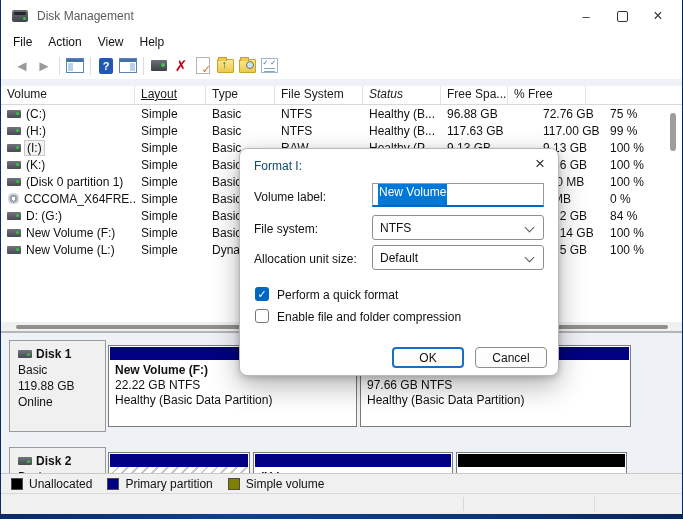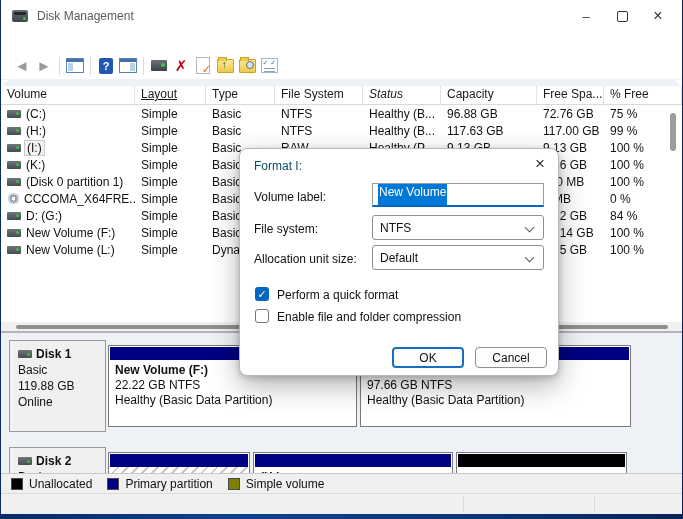--- a/index.html
+++ b/index.html
@@ -43,21 +43,21 @@
   .doc-ic{width:12px;height:15px;background:#fff;border:1px solid #b5b5b5;position:relative;}
   .doc-ic::after{content:"✓";position:absolute;right:-2px;bottom:-3px;color:#e2640e;font-size:11px;font-weight:bold;}
   .folder-ic{width:15px;height:12px;background:linear-gradient(#fbe89a,#edc94c);border:1px solid #c9a227;border-radius:1px;position:relative;}
   .folder-ic::before{content:"";position:absolute;left:0;top:-3px;width:7px;height:3px;background:#edc94c;border:1px solid #c9a227;border-bottom:none;border-radius:1px 1px 0 0;}
   .folder-ic.up::after{content:"↑";position:absolute;left:4px;top:-2px;color:#1d7a2a;font-size:11px;font-weight:bold;}
   .folder-ic.search::after{content:"";position:absolute;right:1px;top:1px;width:6px;height:6px;border:1.5px solid #6b6b6b;border-radius:50%;background:#cfe3f5;}
   .list-ic{width:15px;height:13px;background:#fff;border:1px solid #9db6cf;position:relative;}
   .list-ic::before{content:"✓ ✓";position:absolute;left:1px;top:0;font-size:7px;color:#3a6ea5;letter-spacing:0;}
   .list-ic::after{content:"";position:absolute;left:2px;bottom:3px;right:2px;height:1px;background:#7ea4c8;box-shadow:0 3px 0 #7ea4c8;}
   
-  #content{position:absolute;left:0;top:79px;right:0;bottom:0;background:#eef1f6;border-radius:14px;}
+  #content{position:absolute;left:0;top:79px;right:0;bottom:0;background:#eef1f6;}
   #listview{position:absolute;left:0;top:7px;right:0;height:244px;background:#fff;}
   #list-header{display:flex;height:18px;border-bottom:1px solid #d9d9d9;background:#fff;}
   .hcell{font-size:12px;color:#1a1a1a;padding:1px 0 0 6px;border-right:1px solid #e3e3e3;box-sizing:border-box;overflow:hidden;white-space:nowrap;}
   .vrow{display:flex;height:17px;align-items:center;}
   .vcell{font-size:12px;color:#111;padding-left:6px;box-sizing:border-box;overflow:hidden;white-space:nowrap;}
   .vcell.first{display:flex;align-items:center;gap:5px;}
   .ic-disk{display:inline-block;width:14px;height:8px;background:linear-gradient(#70757c,#474c52);border-radius:1px;position:relative;flex:none;}
   .ic-disk::after{content:"";position:absolute;right:2px;top:2.5px;width:3px;height:3px;background:#35c23d;border-radius:50%;}
   .ic-cd{display:inline-block;width:11px;height:11px;border-radius:50%;background:radial-gradient(circle at 50% 50%, #fff 0 2px, #9aa3ad 2px 4px, #c9d2da 4px 5.5px, #7d8793 5.5px);flex:none;margin-left:1px;}
   .vname.sel{background:#f2f2f2;border:1px solid #c9c9c9;padding:0 2px;margin-left:-2px;}
@@ -116,20 +116,26 @@
     <div id="title-text">Disk Management</div>
     <div id="win-controls">
       <div class="win-btn">–</div>
       <div class="win-btn max">
           <span></span>
         </div>
       <div class="win-btn close">×</div>
     </div>
   </div>
 
+  <div id="menubar">
+    <div class="menu-item">File</div>
+    <div class="menu-item">Action</div>
+    <div class="menu-item">View</div>
+    <div class="menu-item">Help</div>
+  </div>
 
   <div id="toolbar">
     <div class="tb-btn">
         <span class="arrow">◄</span>
       </div>
     <div class="tb-btn">
         <span class="arrow">►</span>
       </div>
     <div class="tb-sep"></div>
     <div class="tb-btn">
@@ -165,21 +171,20 @@
 
   <div id="content">
 
     <div id="listview">
       <div id="list-header">
         <div class="hcell" style="width: 134px;">Volume</div>
         <div class="hcell" style="width: 71px; text-decoration: underline;">Layout</div>
         <div class="hcell" style="width: 69px;">Type</div>
         <div class="hcell" style="width: 88px;">File System</div>
         <div class="hcell" style="width: 78px; font-style: italic;">Status</div>
-        <div class="hcell" style="width: 96px;">Capacity</div>
         <div class="hcell" style="width: 67px;">Free Spa...</div>
         <div class="hcell" style="width: 78px;">% Free</div>
       </div>
       <div id="vol-rows">
           <div class="vrow">
             <div class="vcell first" style="width: 134px;">
               <span class="ic-disk"></span>
               <span class="vname">(C:)</span>
             </div>
             <div class="vcell" style="width: 71px;">Simple</div>

